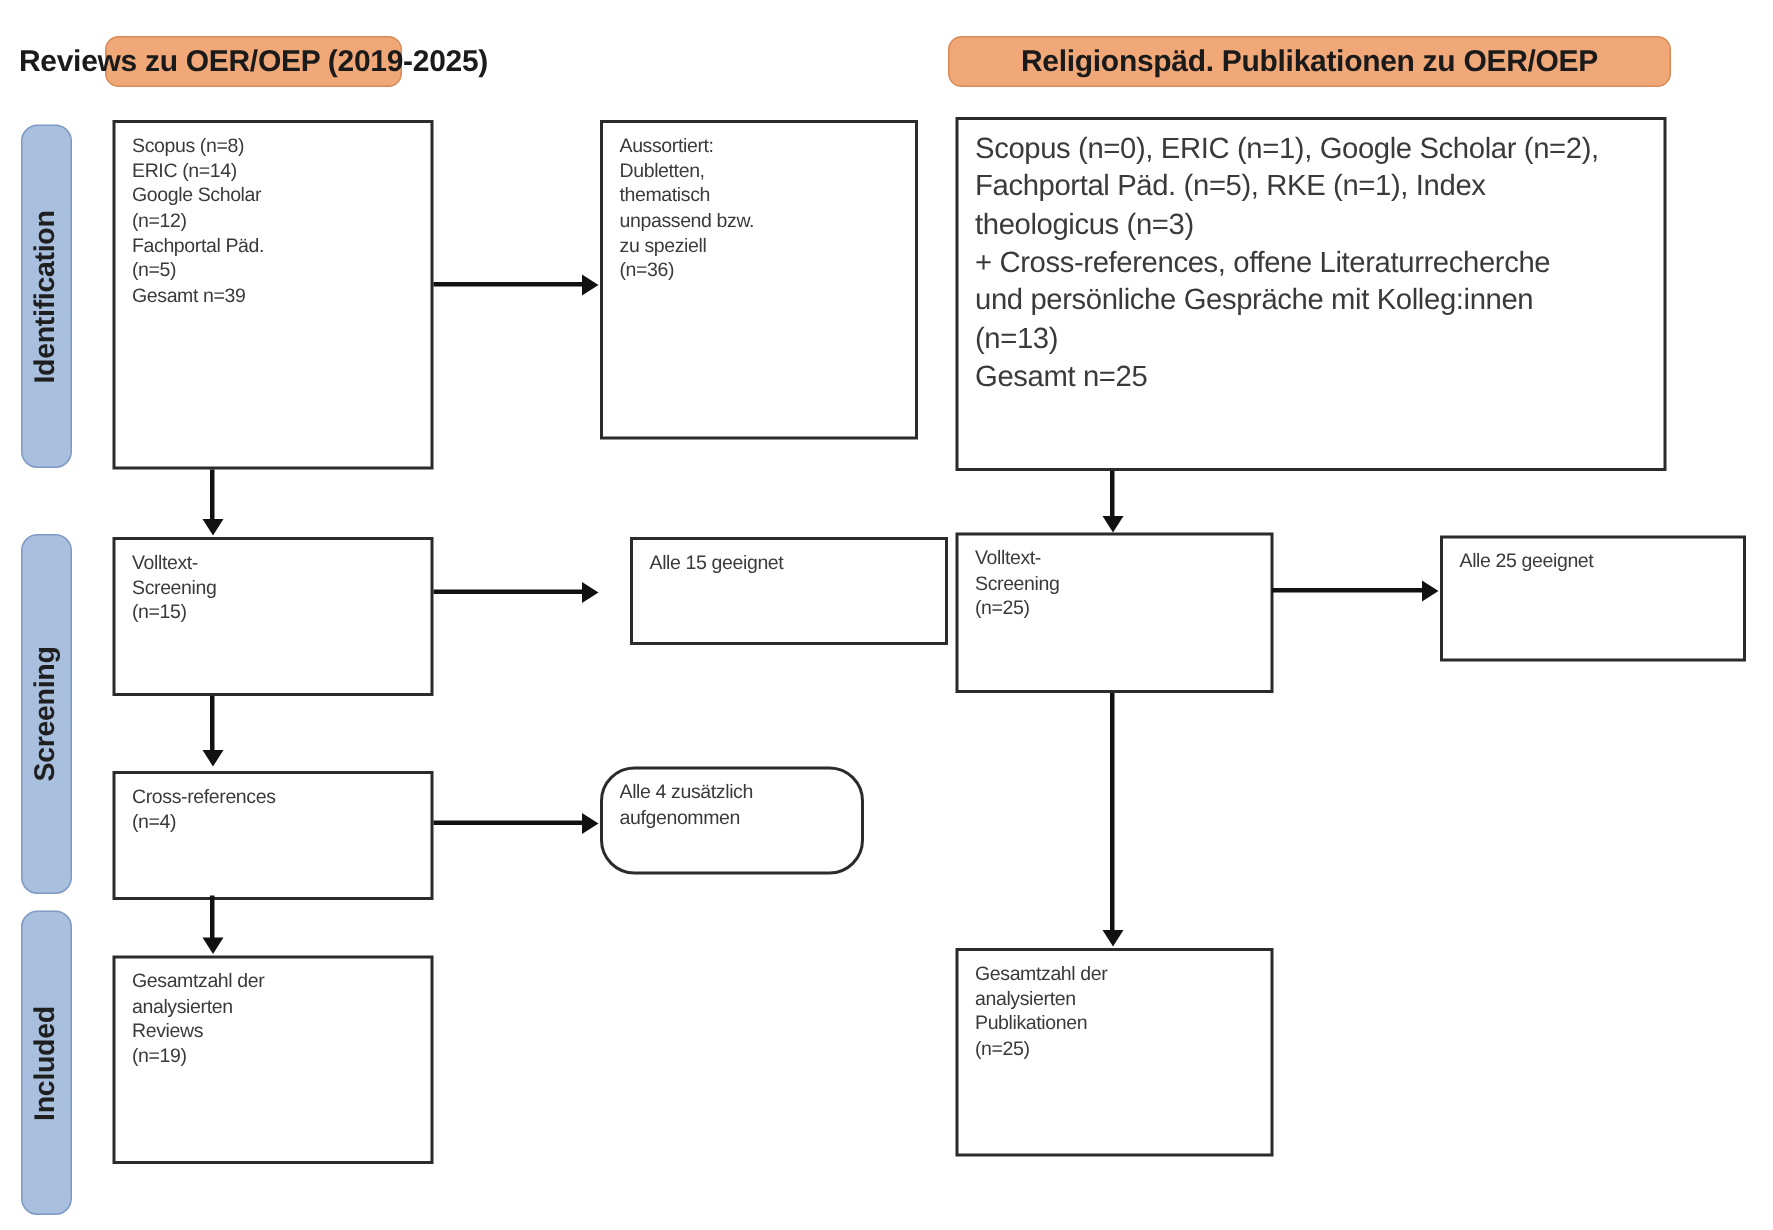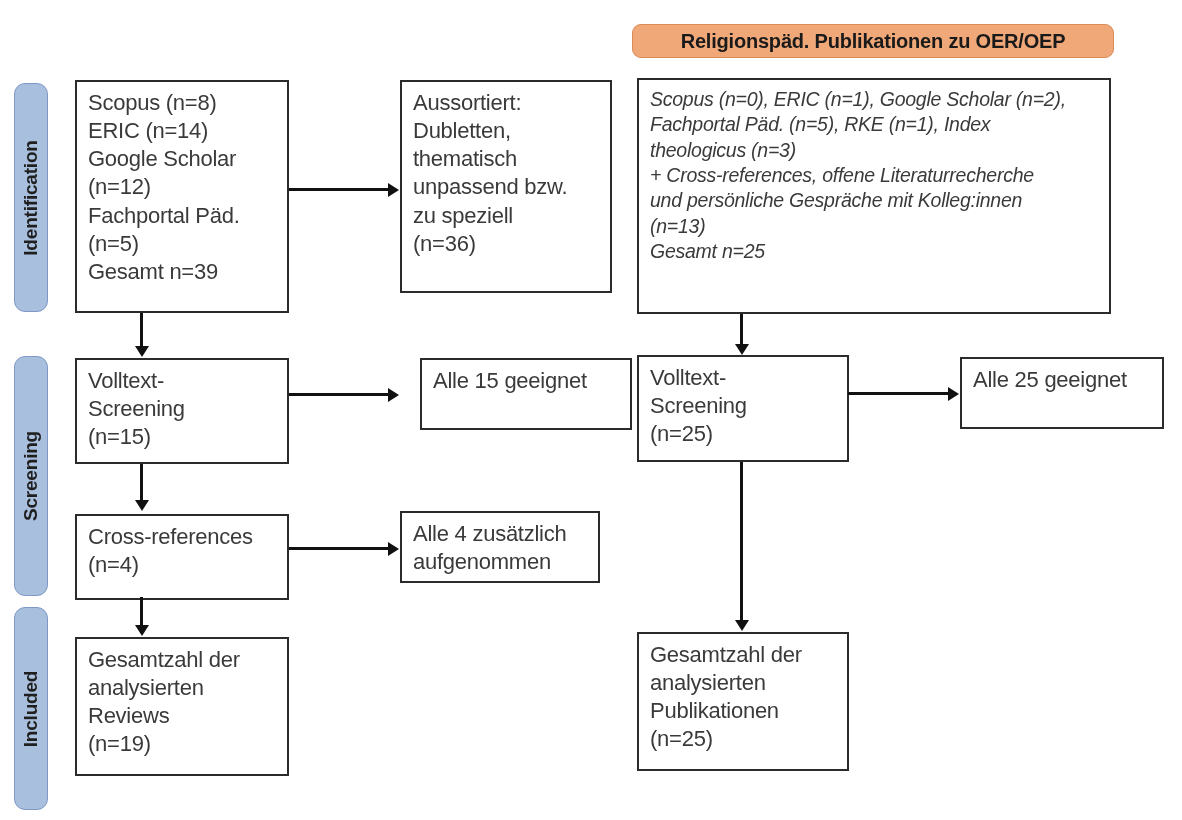--- a/index.html
+++ b/index.html
@@ -55,21 +55,21 @@
     letter-spacing: -0.2px;
   }
 
   
   .node {
     position: absolute;
     background: #ffffff;
     border: 2.5px solid #2b2b2b;
     box-sizing: border-box;
     padding: 7px 9px 6px 11px;
-    font-size: 22px;
+    font-size: 13px;
     line-height: 1.28;
     color: #3a3a3a;
     letter-spacing: -0.25px;
     white-space: pre-line;
     overflow: hidden;
   }
   .node.compact {
     line-height: 1.30;
     font-size: 19.5px;
   }
@@ -95,20 +95,21 @@
     border-top: 7px solid transparent;
     border-bottom: 7px solid transparent;
     border-left: 11px solid #111111;
   }
 </style>
 </head>
 <body>
 
 <div id="canvas">
 
+  <div class="col-header" style="left:70px; top:24px; width:198px; height:34px;">Reviews zu OER/OEP (2019-2025)</div>
 
   <div class="col-header" style="left:632px; top:24px; width:482px; height:34px;text-align:center;">Religionspäd. Publikationen zu OER/OEP</div>
 
   <div class="stage-label" style="left:14px; top:83px; width:34px; height:229px;">
     <span>Identification</span>
   </div>
 
   <div class="stage-label" style="left:14px; top:356px; width:34px; height:240px;">
     <span>Screening</span>
   </div>
@@ -134,41 +135,41 @@
 
   <div class="node" style="left:75px; top:358px; width:214px; height:106px;">Volltext-
 Screening
 (n=15)</div>
 
   <div class="node" style="left:400px; top:358px; width:212px; height:72px;margin-left:20px;">Alle 15 geeignet</div>
 
   <div class="node" style="left:75px; top:514px; width:214px; height:86px;">Cross-references
 (n=4)</div>
 
-  <div class="node" style="left:400px; top:511px; width:200px; height:72px;">Alle 4 zusätzlich
+  <div class="node" style="left:400px; top:511px; width:176px; height:72px;border-radius:23px;">Alle 4 zusätzlich
 aufgenommen</div>
 
   <div class="node" style="left:75px; top:637px; width:214px; height:139px;">Gesamtzahl der
 analysierten
 Reviews
 (n=19)</div>
 
-  <div class="node compact" style="left:637px; top:78px; width:474px; height:236px;font-style:italic;">Scopus (n=0), ERIC (n=1), Google Scholar (n=2),
+  <div class="node compact" style="left:637px; top:78px; width:474px; height:236px;">Scopus (n=0), ERIC (n=1), Google Scholar (n=2),
 Fachportal Päd. (n=5), RKE (n=1), Index
 theologicus (n=3)
 + Cross-references, offene Literaturrecherche
 und persönliche Gespräche mit Kolleg:innen
 (n=13)
 Gesamt n=25</div>
 
   <div class="node" style="left:637px; top:355px; width:212px; height:107px;">Volltext-
 Screening
 (n=25)</div>
 
-  <div class="node" style="left:960px; top:357px; width:204px; height:72px;">Alle 25 geeignet</div>
+  <div class="node" style="left:960px; top:357px; width:204px; height:84px;">Alle 25 geeignet</div>
 
   <div class="node" style="left:637px; top:632px; width:212px; height:139px;">Gesamtzahl der
 analysierten
 Publikationen
 (n=25)</div>
 
   <div class="hline" style="left:289px; top:188px; width:100px;"></div>
   <div class="arrow-right" style="left:388px; top:182.5px;"></div>
 
   <div class="vline" style="left:140px; top:313px; width:3px; height:34px;"></div>

